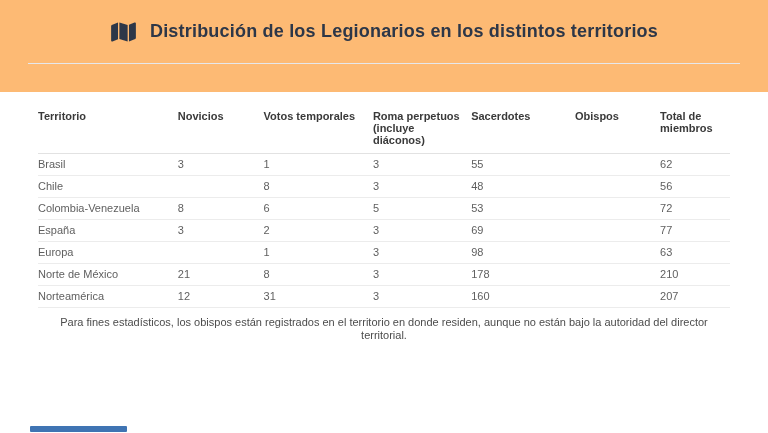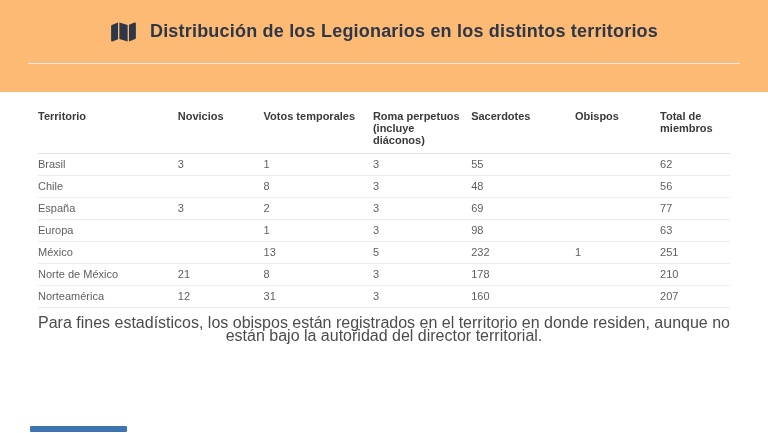--- a/index.html
+++ b/index.html
@@ -23,21 +23,21 @@
     padding:12px 6px 7px 0;line-height:12px;border-bottom:1px solid #e2e2e2;
   }
   td{
     font-size:11px;color:#5f5f5f;text-align:left;vertical-align:middle;
     padding:4px 6px 4px 0;line-height:13px;
   }
   tbody tr{border-bottom:1px solid #ececec;}
   tr.total-row{border-top:1px solid #dcdcdc;}
   tr.total-row td{font-weight:bold;color:#333333;}
   .footnote{
-    font-size:16px;color:#4c4c4c;text-align:center;margin:8px 0 0 0;line-height:13px;
+    font-size:11px;color:#4c4c4c;text-align:center;margin:8px 0 0 0;line-height:13px;
   }
   .blue-bar{
     position:absolute;left:30px;bottom:1px;width:97px;height:6px;
     background:#3f74b3;border-radius:1px;
   }
 </style>
 </head>
 <body>
 
 <div class="page">
@@ -88,45 +88,45 @@
           <tr>
             <td>Chile</td>
             <td></td>
             <td>8</td>
             <td>3</td>
             <td>48</td>
             <td></td>
             <td>56</td>
           </tr>
           <tr>
+            <td>Colombia-Venezuela</td>
+            <td>8</td>
+            <td>6</td>
+            <td>5</td>
+            <td>53</td>
+            <td></td>
+            <td>72</td>
+          </tr>
+          <tr>
             <td>España</td>
             <td>3</td>
             <td>2</td>
             <td>3</td>
             <td>69</td>
             <td></td>
             <td>77</td>
           </tr>
           <tr>
             <td>Europa</td>
             <td></td>
             <td>1</td>
             <td>3</td>
             <td>98</td>
             <td></td>
             <td>63</td>
-          </tr>
-          <tr>
-            <td>México</td>
-            <td></td>
-            <td>13</td>
-            <td>5</td>
-            <td>232</td>
-            <td>1</td>
-            <td>251</td>
           </tr>
           <tr>
             <td>Norte de México</td>
             <td>21</td>
             <td>8</td>
             <td>3</td>
             <td>178</td>
             <td></td>
             <td>210</td>
           </tr>

